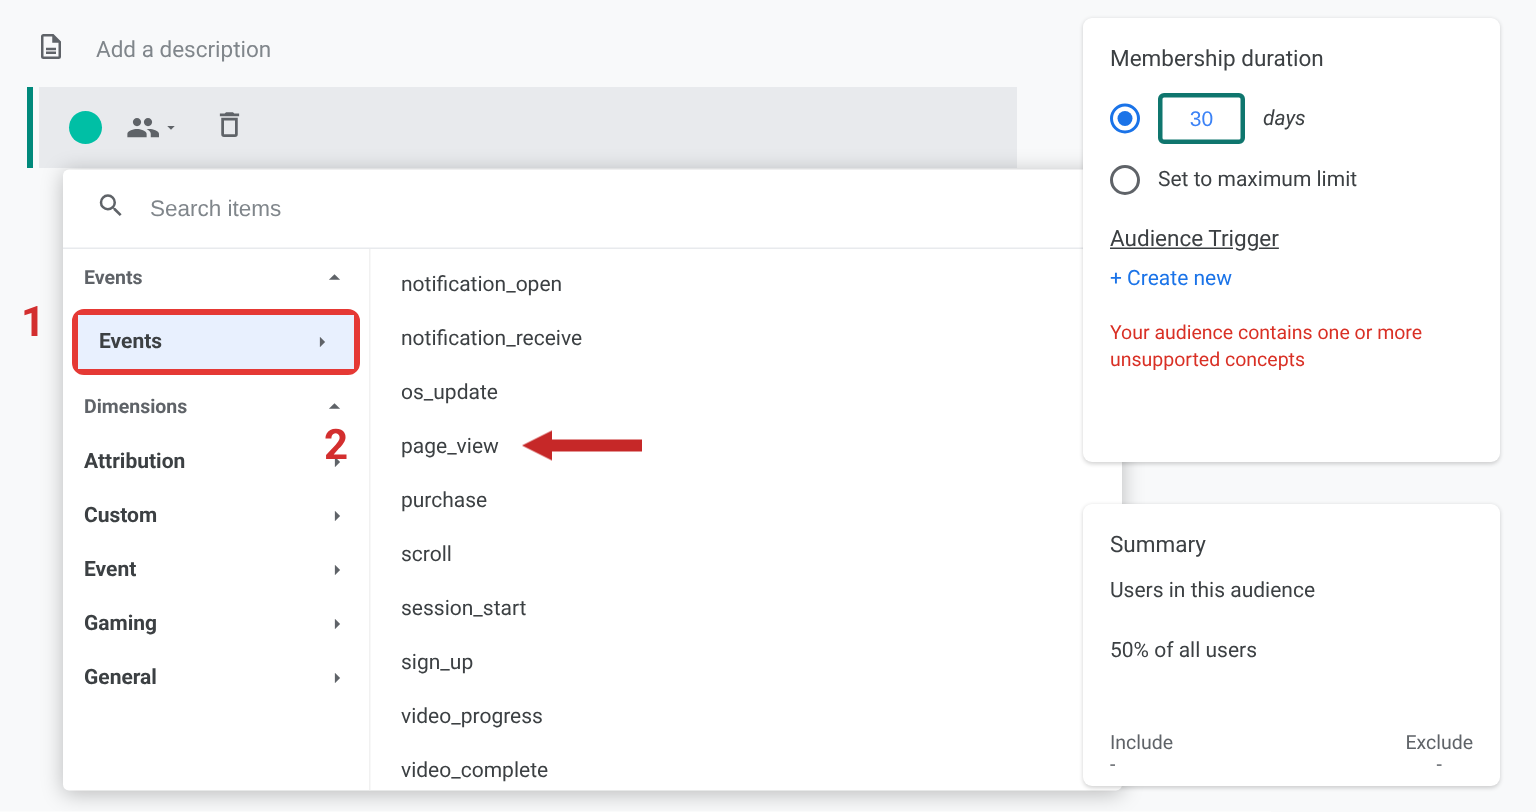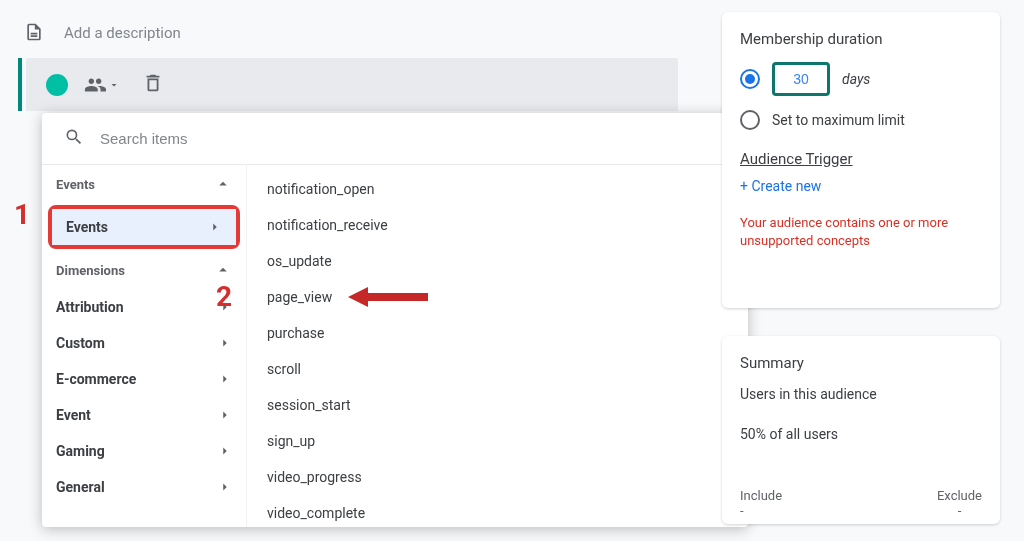--- a/index.html
+++ b/index.html
@@ -216,26 +216,20 @@
             <path d="M9 6l6 6-6 6z"></path>
           </svg>
         </div>
       <div class="menu-item">
           <span>Custom</span>
           <svg viewBox="0 0 24 24">
             <path d="M9 6l6 6-6 6z"></path>
           </svg>
         </div>
       <div class="menu-item">
-          <span>E-commerce</span>
-          <svg viewBox="0 0 24 24">
-            <path d="M9 6l6 6-6 6z"></path>
-          </svg>
-        </div>
-      <div class="menu-item">
           <span>Event</span>
           <svg viewBox="0 0 24 24">
             <path d="M9 6l6 6-6 6z"></path>
           </svg>
         </div>
       <div class="menu-item">
           <span>Gaming</span>
           <svg viewBox="0 0 24 24">
             <path d="M9 6l6 6-6 6z"></path>
           </svg>

